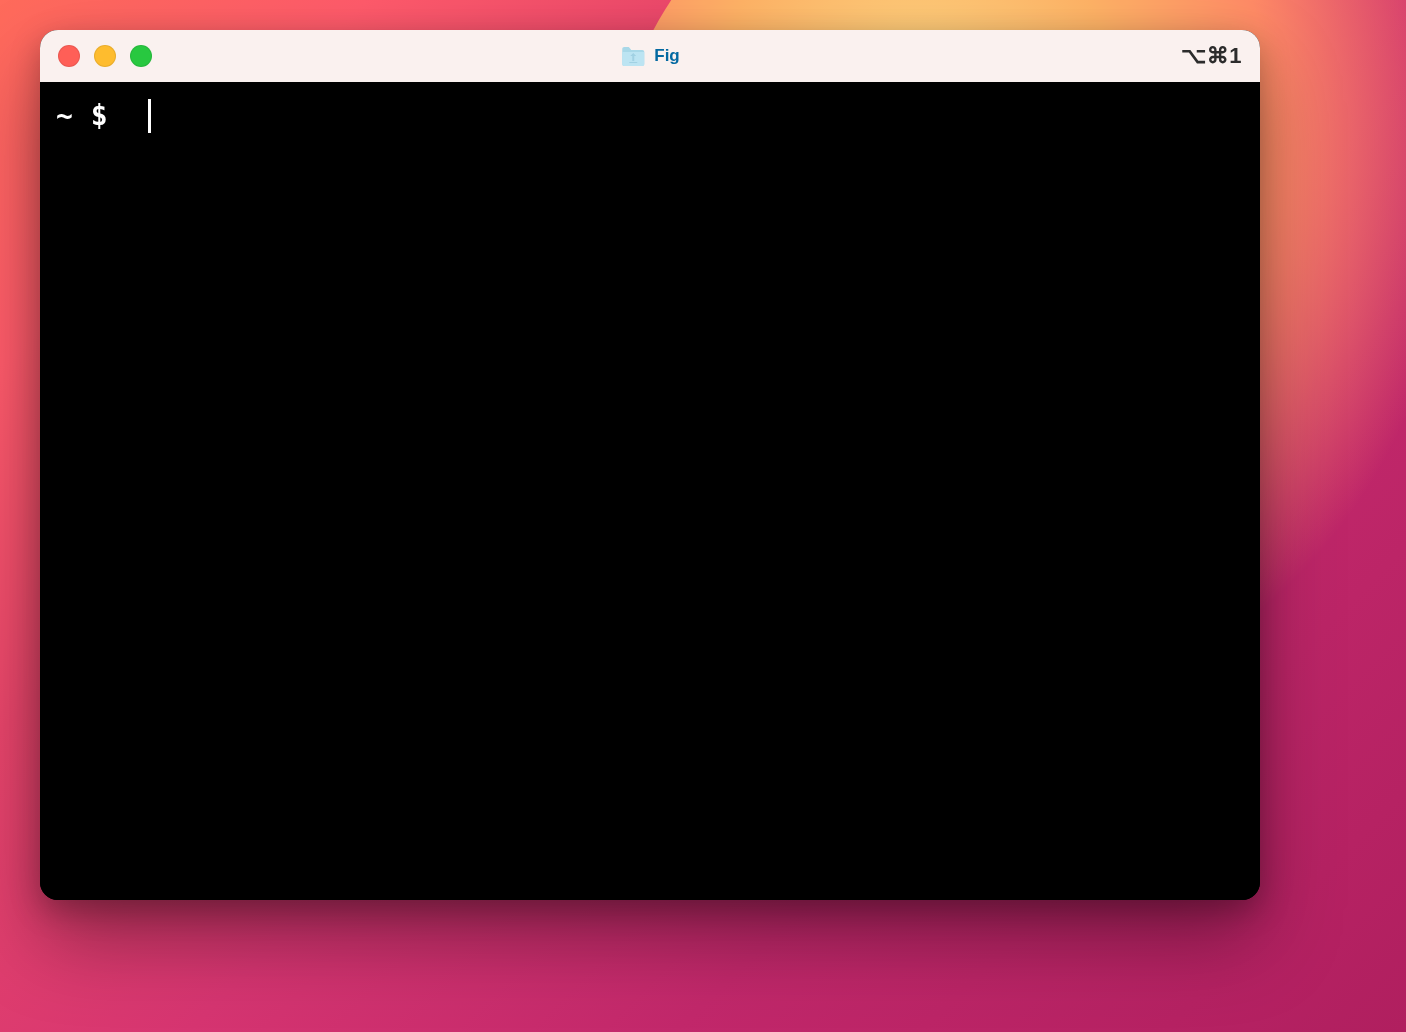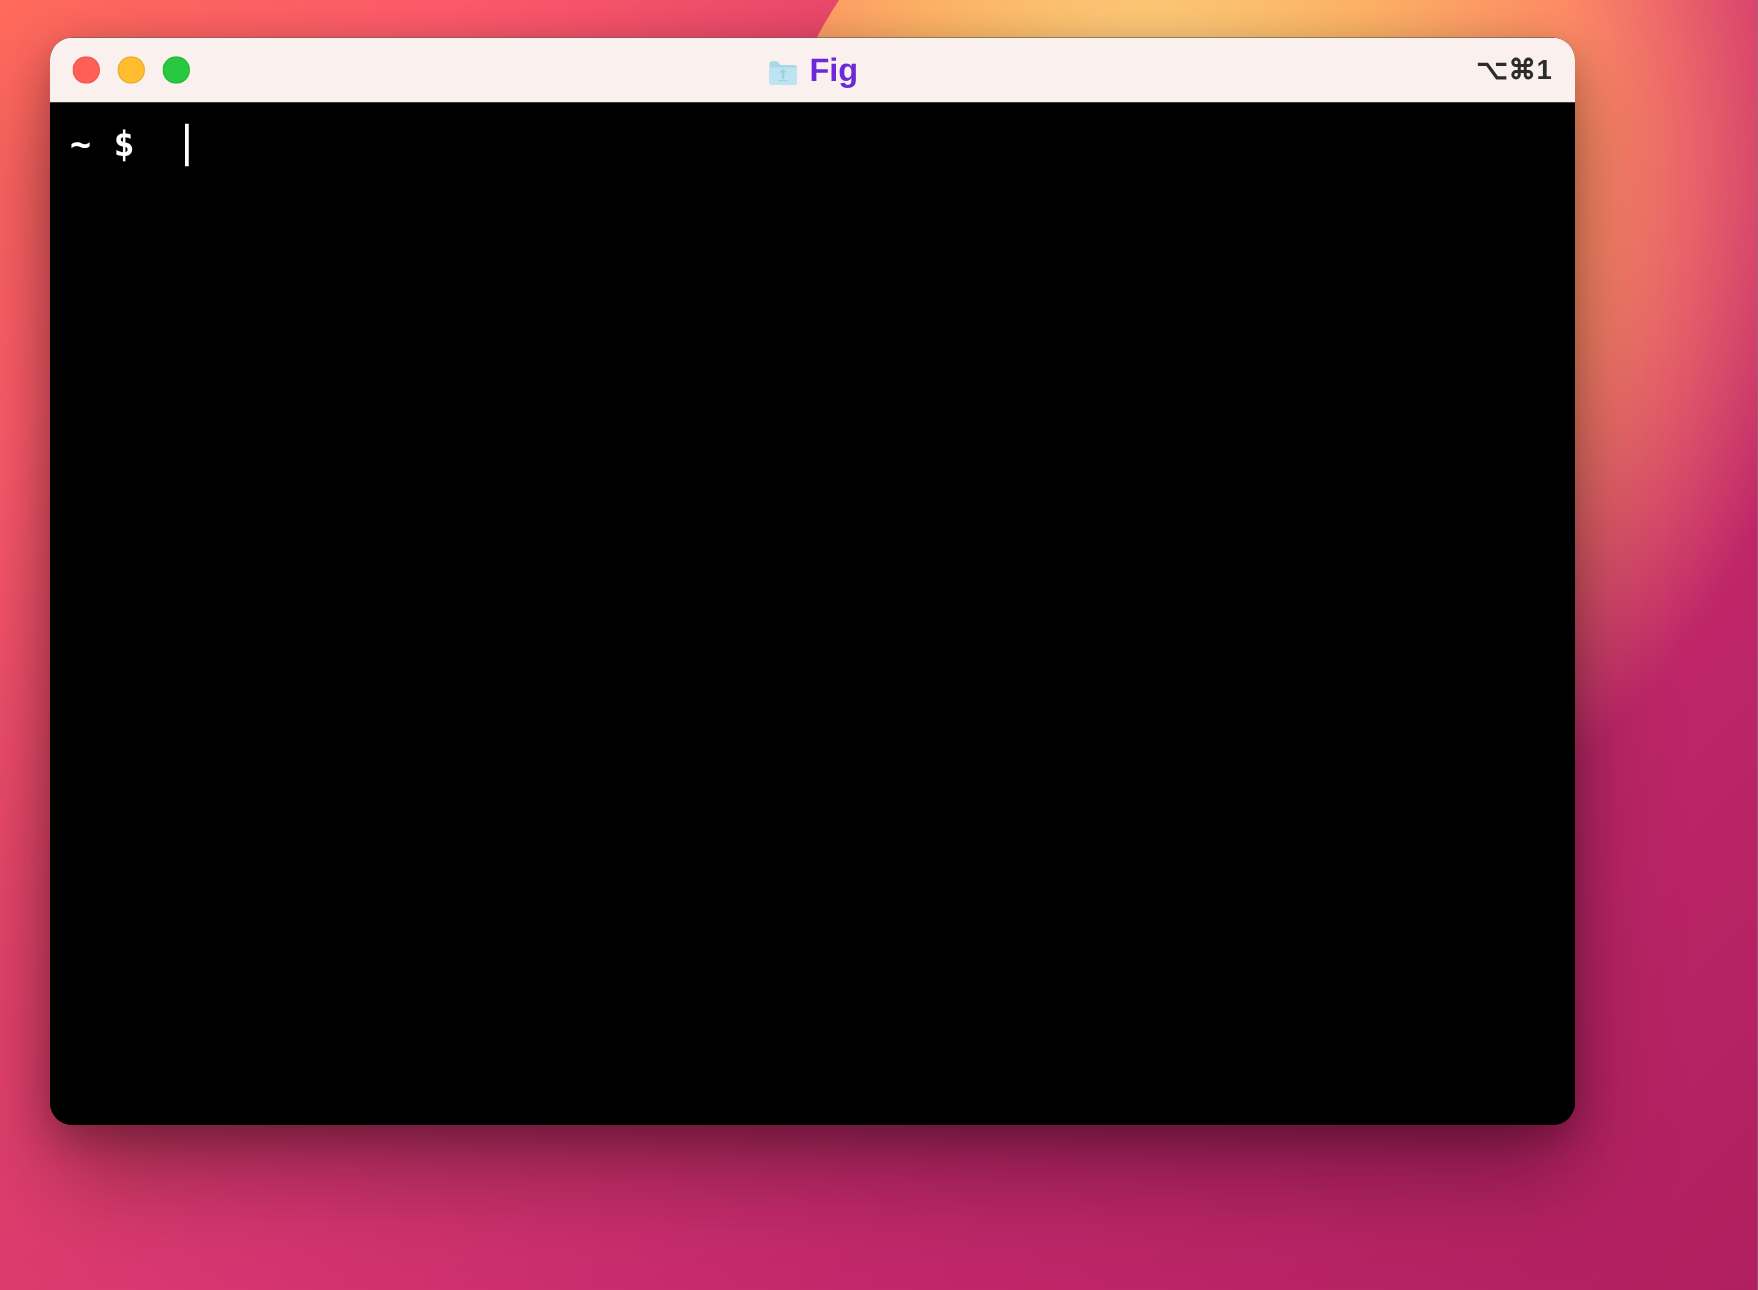--- a/index.html
+++ b/index.html
@@ -90,23 +90,23 @@
       border: 1px solid rgba(0,0,0,0.08);
     }
     
     .title-center {
       position: absolute;
       left: 50%;
       transform: translateX(-50%);
       display: flex;
       align-items: center;
       gap: 8px;
-      color: #6d28d9;
+      color: #0369a1;
       font-weight: 600;
-      font-size: 26px;
+      font-size: 17px;
     }
     
     .folder-icon {
       width: 26px;
       height: 22px;
       position: relative;
     }
     
     .folder-icon svg {
       width: 100%;

